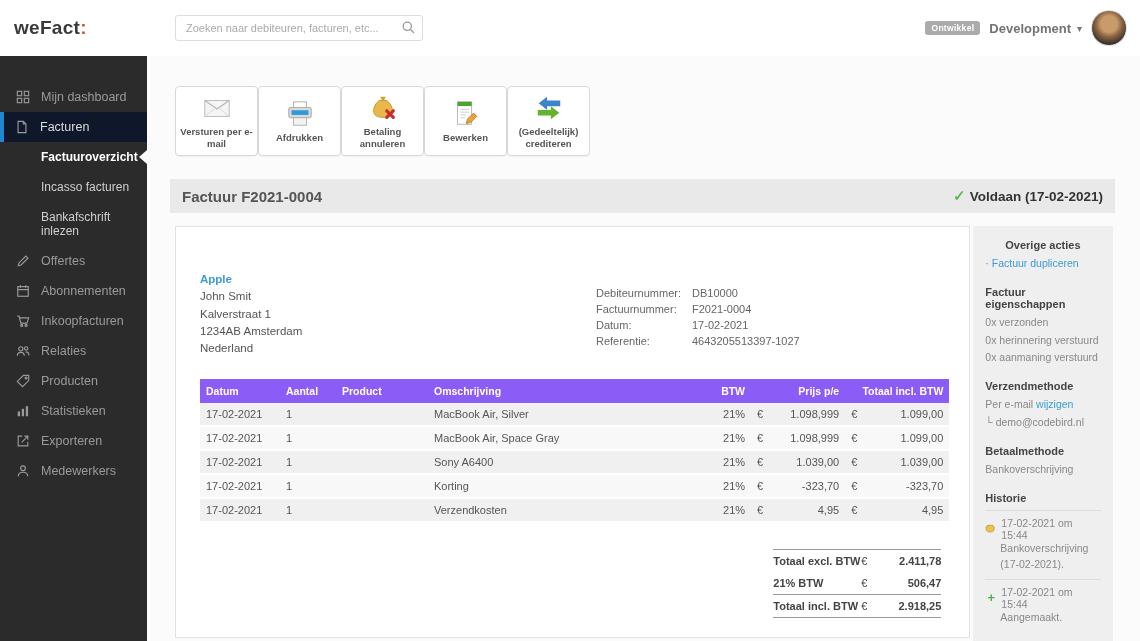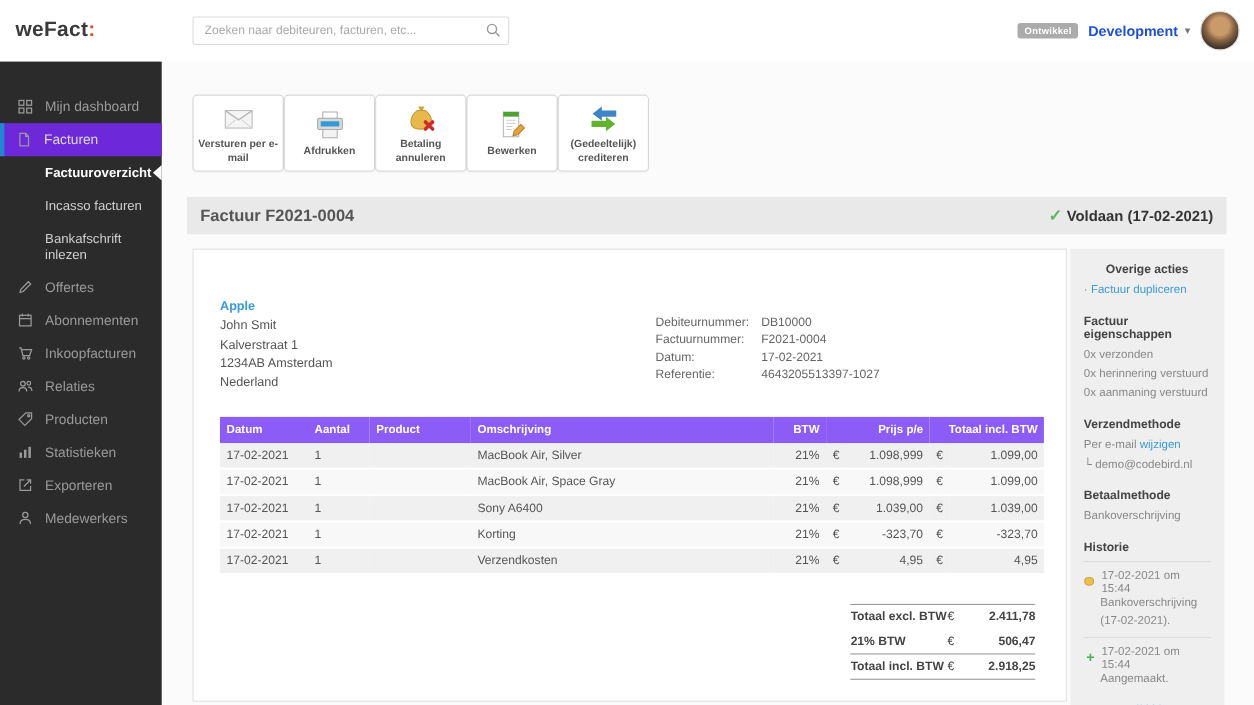--- a/index.html
+++ b/index.html
@@ -4,39 +4,39 @@
 <style>
   * { margin:0; padding:0; box-sizing:border-box; }
   html,body { width:1140px; height:641px; overflow:hidden; background:#fbfbfb;
               font-family:"Liberation Sans", sans-serif; }
 
   
   .topbar { height:56px; background:#fff; display:flex; align-items:center; padding-left:14px; }
   .logo { width:133px; font-size:19px; font-weight:bold; color:#3a3a3a; letter-spacing:.3px; }
   .logo .colon { color:#d9542b; }
   .searchwrap { position:relative; margin-left:28px; }
-  .searchwrap input { width:288px; height:26px; border:1px solid #ddd; border-radius:3px;
+  .searchwrap input { width:248px; height:26px; border:1px solid #ddd; border-radius:3px;
                       font-size:11px; color:#777; padding:0 28px 0 10px; outline:none;
                       font-family:"Liberation Sans", sans-serif; background:#fff; }
   .searchwrap input::placeholder { color:#aaa; }
   .search-ico { position:absolute; right:7px; top:5px; }
   .top-right { margin-left:auto; display:flex; align-items:center; gap:9px; padding-right:13px; }
   .env-badge { background:#ababab; color:#fff; font-size:8.5px; font-weight:bold;
                padding:2px 6px 2.5px; border-radius:3px; letter-spacing:.3px; }
-  .env-name { font-size:13px; font-weight:bold; color:#1d4ed8; }
+  .env-name { font-size:13px; font-weight:bold; color:#737373; }
   .caret { font-size:10px; color:#777; margin-left:-3px; }
   .avatar { width:36px; height:36px; border-radius:50%;
             background:radial-gradient(circle at 50% 38%, #c99b6a 0 30%, #8a6544 48%, #42362c 72%, #23201e 100%);
             border:1px solid #ddd; }
 
   
   .sidebar { position:absolute; left:0; top:56px; bottom:0; width:147px; background:#2b2b2b; padding-top:26px; }
   .nav-item { position:relative; display:flex; align-items:flex-start; gap:11px;
               padding:8px 10px 8px 16px; font-size:12.5px; color:#9a9a9a; cursor:pointer; }
-  .nav-item.active { background:#6d28d9; border-left:4px solid #2187d0; padding-left:11px; color:#dcdcdc; }
+  .nav-item.active { background:#0f172a; border-left:4px solid #2187d0; padding-left:11px; color:#dcdcdc; }
   .nav-item.sub { padding-left:41px; color:#cfcfcf; font-size:12px; }
   .nav-item.sub.current { color:#fff; font-weight:bold; }
   .nav-item.sub.current::after { content:""; position:absolute; right:0; top:50%; margin-top:-7px;
               border-top:7px solid transparent; border-bottom:7px solid transparent; border-right:8px solid #fbfbfb; }
   .sic { width:14px; height:14px; flex:none; }
   .sic * { stroke:#9a9a9a; fill:none; stroke-width:1.3; }
   .sic .fil { fill:#9a9a9a; stroke:none; }
   .warn-tri { margin-left:auto; color:#e8a33d; font-size:11px; }
 
   

